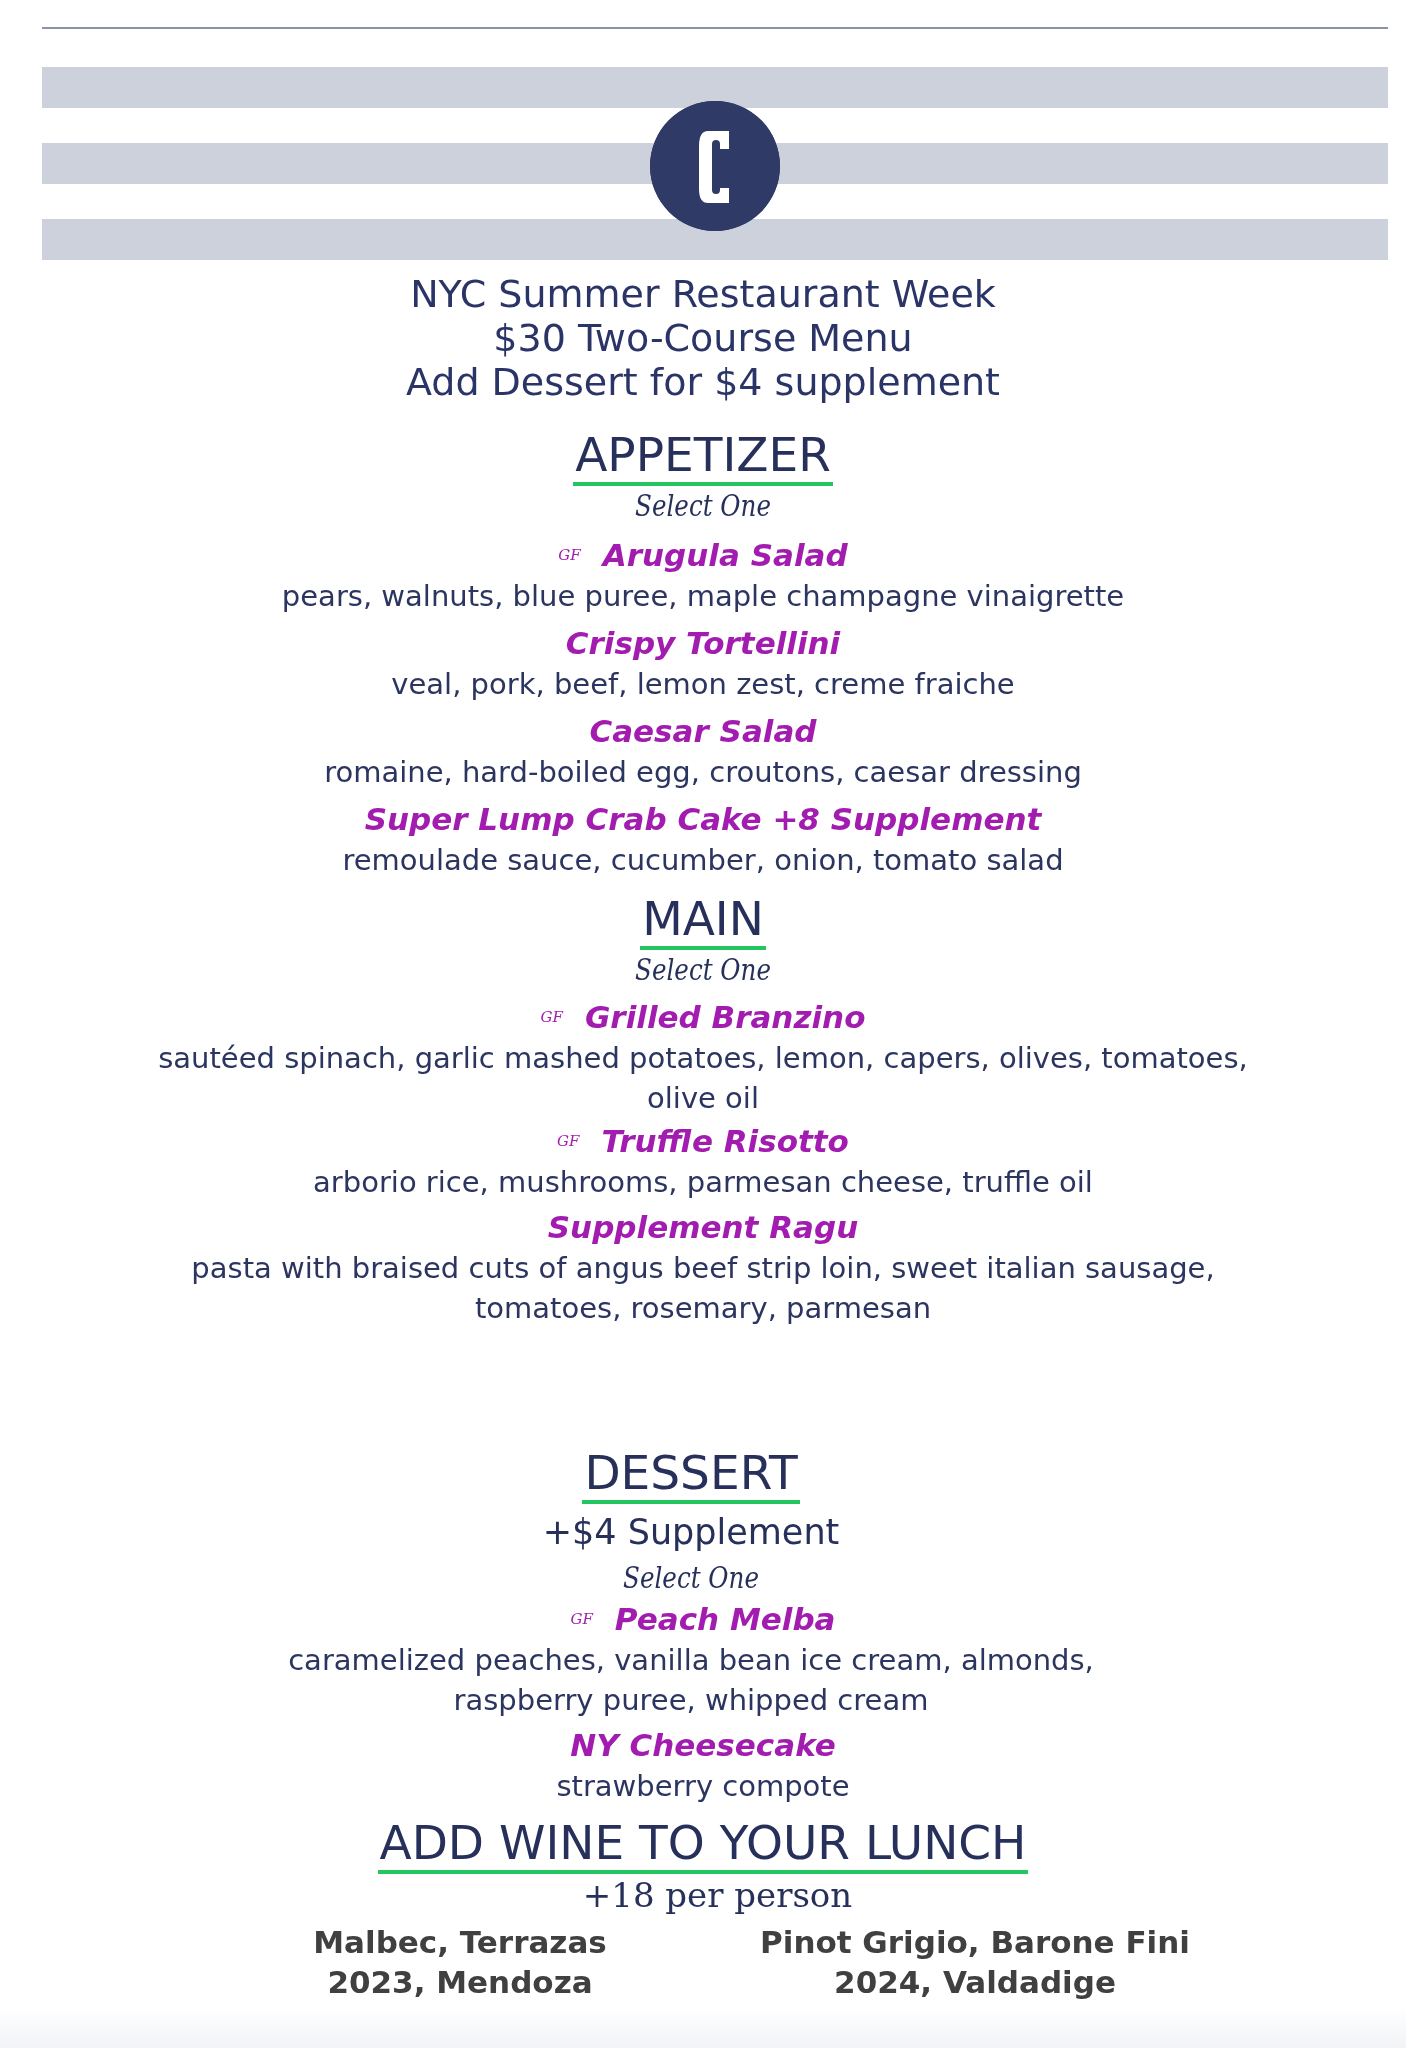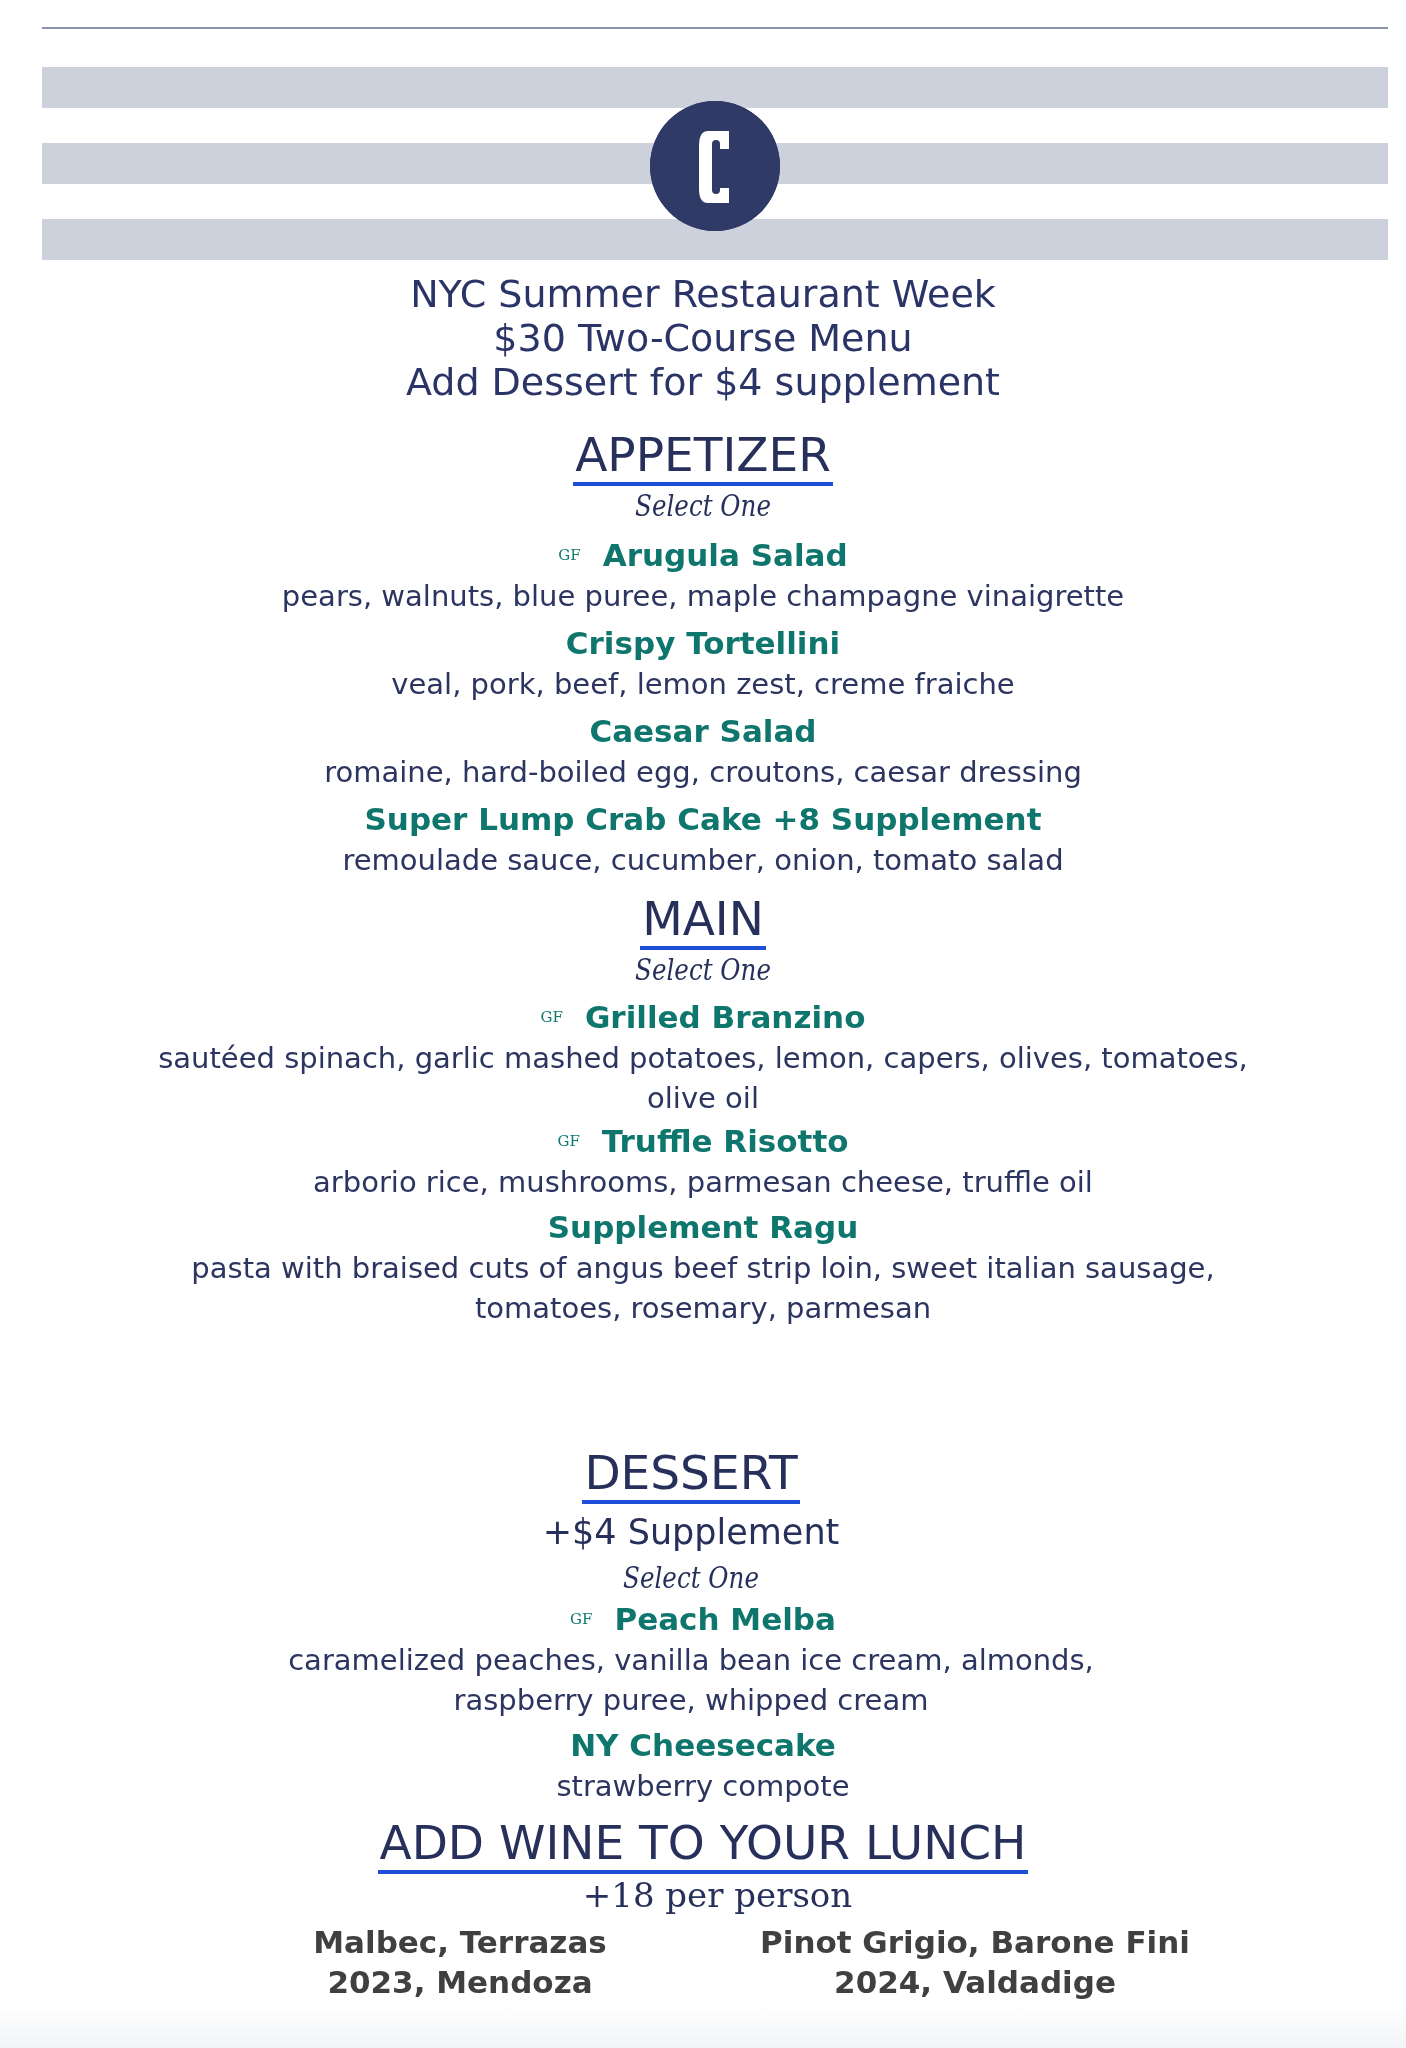--- a/index.html
+++ b/index.html
@@ -2,23 +2,23 @@
 <html><head>
 <meta charset="utf-8">
 <style>
   html, body { margin:0; padding:0; background:#ffffff; }
   body { width:1406px; height:2048px; position:relative; overflow:hidden; color:#27305a; font-family:"DejaVu Sans", sans-serif; }
   .topline { position:absolute; left:42px; top:27px; width:1346px; height:2px; background:#8c92a8; }
   .stripe { position:absolute; left:42px; width:1346px; height:41px; background:#cdd1dc; }
   .logo { position:absolute; left:650px; top:101px; width:130px; height:130px; border-radius:50%; background:#2f3a66; }
   .center { position:absolute; left:0; width:1406px; text-align:center; }
   .intro { top:272px; font-family:"DejaVu Sans", sans-serif; font-size:38px; line-height:44px; color:#2b3466; }
-  .sec-title { display:inline-block; font-family:"DejaVu Sans", sans-serif; font-size:47px; font-weight:normal; letter-spacing:0; color:#27305a; border-bottom:4px solid #1d4ed8; line-height:54px; padding:0 2px;text-align:center; }
+  .sec-title { display:inline-block; font-family:"DejaVu Sans", sans-serif; font-size:47px; font-weight:normal; letter-spacing:0; color:#27305a; border-bottom:4px solid #22c55e; line-height:54px; padding:0 2px;text-align:center; }
   .select { font-family:"DejaVu Serif", serif; font-style:italic; font-size:30px; color:#27305a; line-height:40px; transform:scaleX(0.82); }
-  .item-name { font-family:"DejaVu Sans", sans-serif; font-weight:bold; font-size:31px; color:#0f766e; line-height:42px; }
+  .item-name { font-family:"DejaVu Sans", sans-serif; font-weight:bold; font-size:31px; color:#a21caf; line-height:42px;font-style:italic; }
   .gf { font-family:"DejaVu Serif", serif; font-size:15px; font-weight:normal; vertical-align:6px; margin-right:22px; }
   .desc { font-family:"DejaVu Sans", sans-serif; font-size:29px; color:#2c3560; line-height:40px; }
   .sub { font-family:"DejaVu Sans", sans-serif; font-size:35px; color:#27305a; line-height:44px; }
   .perperson { font-family:"DejaVu Serif", serif; font-size:34px; color:#27305a; line-height:42px;padding-left:29px; }
   .wines { position:absolute; top:1922px; left:0; width:1406px; }
   .wine { position:absolute; text-align:center; font-family:"DejaVu Sans", sans-serif; font-weight:bold; font-size:31px; line-height:40px; color:#404040; }
   .fade { position:absolute; left:0; bottom:0; width:1406px; height:40px; background:linear-gradient(#ffffff, #f1f3f6); }
 </style>
 </head>
 <body>

